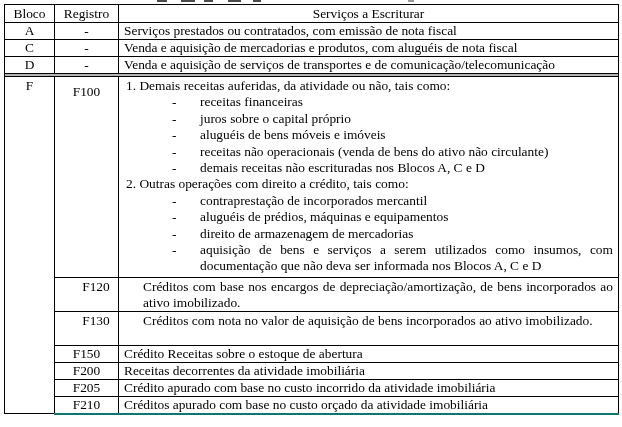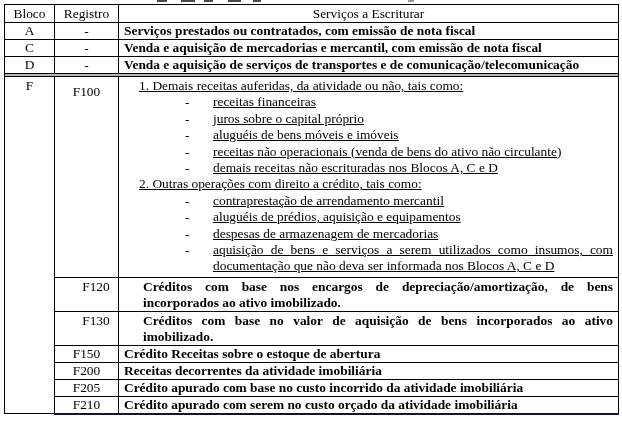--- a/index.html
+++ b/index.html
@@ -40,48 +40,47 @@
     border: 1px solid #000000;
     padding: 0 5px;
     line-height: 16px;
     vertical-align: middle;
     overflow: hidden;
     word-wrap: break-word;
   }
   tr.hdr td       { height: 17px; text-align: center; }
   tr.simple td    { height: 16px; }
   td.center       { text-align: center; }
-  td.op           { text-align: left; font-weight: bold; }
+  td.op           { text-align: left; }
 
   tr.separator td {
     height: 2px; padding: 0;
     background: #b4b4b4;
     border-left: 1px solid #000; border-right: 1px solid #000;
     border-top: 1px solid #000; border-bottom: 1px solid #000;
   }
 
   td.bloco-f {
     vertical-align: top; text-align: center; padding-top: 1px;
   }
   td.reg-top { vertical-align: top; text-align: center; padding-top: 7px; }
 
   td.f100-cell {
     vertical-align: top;
-    padding: 1px 5px 2px 20px;
+    padding: 1px 5px 2px 7px;
     line-height: 16.4px;
-    text-decoration: underline;
   }
   .f100-cell .li { position: relative; padding-left: 74px; }
   .f100-cell .li .dash { position: absolute; left: 46px; top: 0; }
   .f100-cell .li.just { text-align: justify; }
 
   td.just { text-align: justify; margin-top: 14px; }
   tr.two-line td { height: 32px; vertical-align: top; padding-top: 1px; padding-left: 24px; }
   tr.single td   { height: 16px; }
-  tr.last td     { border-bottom: 2px solid #0f172a; }
+  tr.last td     { border-bottom: 2px solid #0f766e; }
 </style>
 </head>
 <body>
 
 <div class="page">
 
   <div class="top-artifact">
     <span class="m1"></span>
       <span class="m2"></span>
       <span class="m3"></span>
@@ -106,21 +105,21 @@
 
     <tr class="simple">
       <td class="center">A</td>
       <td class="center">-</td>
       <td class="op">Serviços prestados ou contratados, com emissão de nota fiscal</td>
     </tr>
 
     <tr class="simple">
       <td class="center">C</td>
       <td class="center">-</td>
-      <td class="op">Venda e aquisição de mercadorias e mercantil, com emissão de nota fiscal</td>
+      <td class="op">Venda e aquisição de mercadorias e produtos, com aluguéis de nota fiscal</td>
     </tr>
 
     <tr class="simple">
       <td class="center">D</td>
       <td class="center">-</td>
       <td class="op">Venda e aquisição de serviços de transportes e de comunicação/telecomunicação</td>
     </tr>
 
     <tr class="separator">
       <td colspan="3"></td>
@@ -147,61 +146,61 @@
           <span class="dash">-</span>
           <span>receitas não operacionais (venda de bens do ativo não circulante)</span>
         </div>
         <div class="li">
           <span class="dash">-</span>
           <span>demais receitas não escrituradas nos Blocos A, C e D</span>
         </div>
         <div class="title">2. Outras operações com direito a crédito, tais como:</div>
         <div class="li">
           <span class="dash">-</span>
-          <span>contraprestação de arrendamento mercantil</span>
-        </div>
-        <div class="li">
-          <span class="dash">-</span>
-          <span>aluguéis de prédios, aquisição e equipamentos</span>
-        </div>
-        <div class="li">
-          <span class="dash">-</span>
-          <span>despesas de armazenagem de mercadorias</span>
+          <span>contraprestação de incorporados mercantil</span>
+        </div>
+        <div class="li">
+          <span class="dash">-</span>
+          <span>aluguéis de prédios, máquinas e equipamentos</span>
+        </div>
+        <div class="li">
+          <span class="dash">-</span>
+          <span>direito de armazenagem de mercadorias</span>
         </div>
         <div class="li just">
           <span class="dash">-</span>
           <span>aquisição de bens e serviços a serem utilizados como insumos, com documentação que não deva ser informada nos Blocos A, C e D</span>
         </div>
       </td>
     </tr>
 
     <tr class="two-line">
       <td class="reg-top">F120</td>
       <td class="op just">Créditos com base nos encargos de depreciação/amortização, de bens incorporados ao ativo imobilizado.</td>
     </tr>
 
     <tr class="two-line">
       <td class="reg-top">F130</td>
-      <td class="op just">Créditos com base no valor de aquisição de bens incorporados ao ativo imobilizado.</td>
+      <td class="op just">Créditos com nota no valor de aquisição de bens incorporados ao ativo imobilizado.</td>
     </tr>
 
     <tr class="single">
       <td class="center">F150</td>
       <td class="op">Crédito Receitas sobre o estoque de abertura</td>
     </tr>
 
     <tr class="single">
       <td class="center">F200</td>
       <td class="op">Receitas decorrentes da atividade imobiliária</td>
     </tr>
 
     <tr class="single">
       <td class="center">F205</td>
       <td class="op">Crédito apurado com base no custo incorrido da atividade imobiliária</td>
     </tr>
 
     <tr class="single last">
       <td class="center">F210</td>
-      <td class="op">Crédito apurado com serem no custo orçado da atividade imobiliária</td>
+      <td class="op">Créditos apurado com base no custo orçado da atividade imobiliária</td>
     </tr>
   </tbody>
     </table>
 </div>
 
 </body></html>

